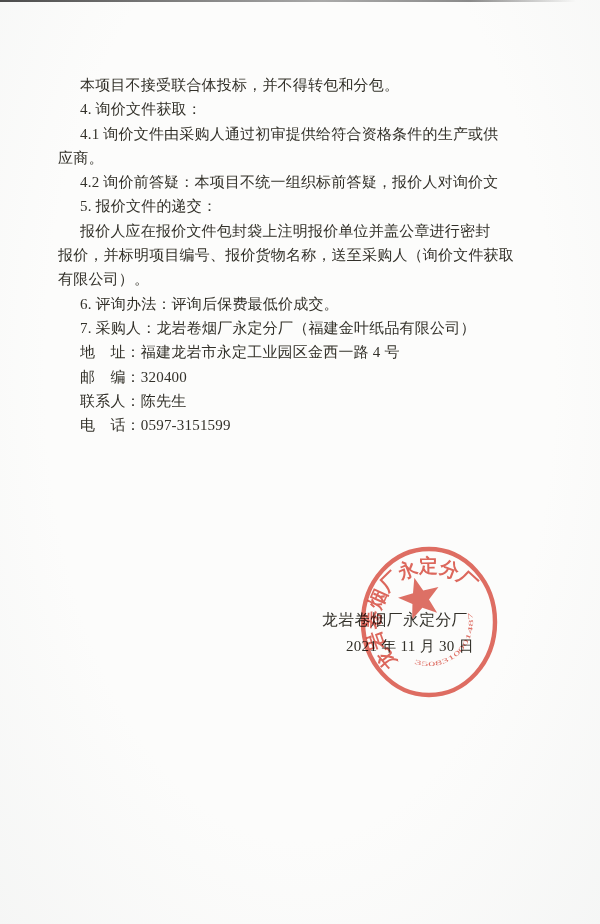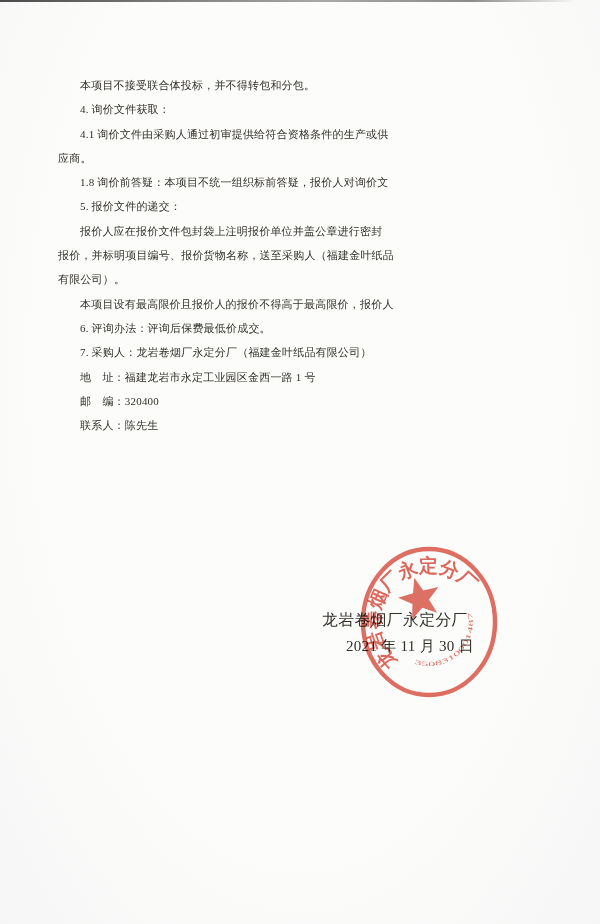--- a/index.html
+++ b/index.html
@@ -13,21 +13,21 @@
     position:absolute;inset:0;
     background:radial-gradient(ellipse at 50% 40%, rgba(255,255,255,0) 60%, rgba(225,228,228,.25) 100%);
     pointer-events:none;
   }
   .scan-edge{
     position:absolute;top:0;left:0;width:588px;height:2px;
     background:linear-gradient(to right, rgba(45,45,45,.85), rgba(45,45,45,.4) 55%, rgba(45,45,45,.55) 80%, rgba(45,45,45,0) 98%);
   }
   .doc-lines{
     position:absolute;left:58px;top:73px;width:494px;
-    font-size:11px;
+    font-size:15px;
   }
   .doc-lines .line{
     height:24.3px;line-height:24.3px;white-space:pre;
     letter-spacing:.2px;
   }
   .doc-lines .line.indent{padding-left:22px;}
   .sig-name{
     position:absolute;left:322px;top:610px;
     font-size:15.8px;letter-spacing:.4px;white-space:pre;
   }
@@ -51,45 +51,45 @@
 <div class="doc-lines">
 
     <div class="line indent">本项目不接受联合体投标，并不得转包和分包。</div>
 
     <div class="line indent">4. 询价文件获取：</div>
 
     <div class="line indent">4.1 询价文件由采购人通过初审提供给符合资格条件的生产或供</div>
 
     <div class="line">应商。</div>
 
-    <div class="line indent">1.8 询价前答疑：本项目不统一组织标前答疑，报价人对询价文</div>
+    <div class="line indent">4.2 询价前答疑：本项目不统一组织标前答疑，报价人对询价文</div>
 
 
     <div class="line indent">5. 报价文件的递交：</div>
 
 
     <div class="line indent">报价人应在报价文件包封袋上注明报价单位并盖公章进行密封</div>
 
-    <div class="line">报价，并标明项目编号、报价货物名称，送至采购人（福建金叶纸品</div>
+    <div class="line">报价，并标明项目编号、报价货物名称，送至采购人（询价文件获取</div>
 
     <div class="line">有限公司）。</div>
 
-    <div class="line indent">本项目设有最高限价且报价人的报价不得高于最高限价，报价人</div>
 
 
     <div class="line indent">6. 评询办法：评询后保费最低价成交。</div>
 
     <div class="line indent">7. 采购人：龙岩卷烟厂永定分厂（福建金叶纸品有限公司）</div>
 
-    <div class="line indent">地　址：福建龙岩市永定工业园区金西一路 1 号</div>
+    <div class="line indent">地　址：福建龙岩市永定工业园区金西一路 4 号</div>
 
     <div class="line indent">邮　编：320400</div>
 
     <div class="line indent">联系人：陈先生</div>
 
+    <div class="line indent">电　话：0597-3151599</div>
 
   </div>
 
 <div class="sig-name">龙岩卷烟厂永定分厂</div>
 <div class="sig-date">2021 年 11 月 30 日</div>
 
 <svg class="seal" viewBox="0 0 160 164" xmlns="http://www.w3.org/2000/svg" aria-hidden="true">
 
   <ellipse cx="77" cy="80" rx="66" ry="73" fill="none" stroke="#d5392b" stroke-width="4.4" opacity=".82"></ellipse>
 

